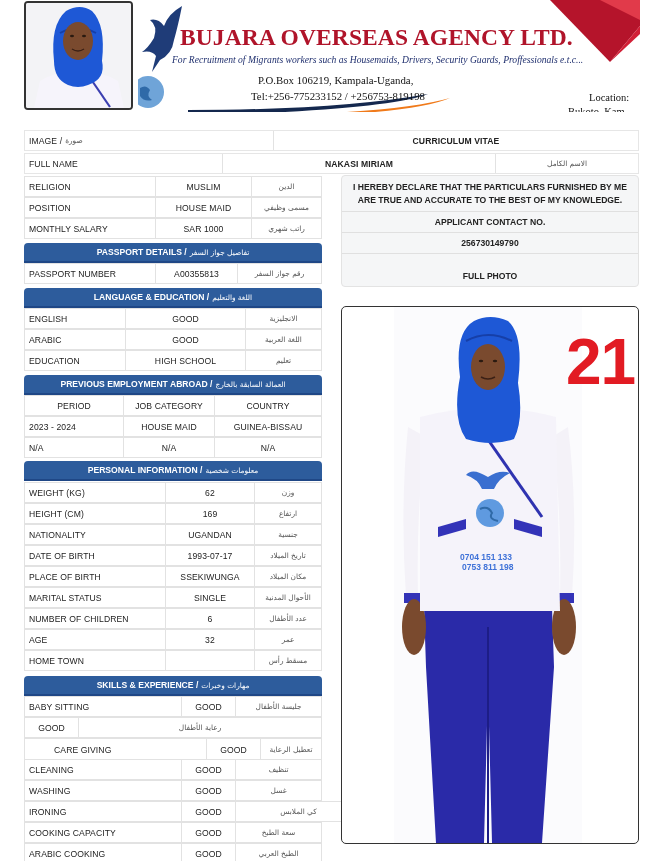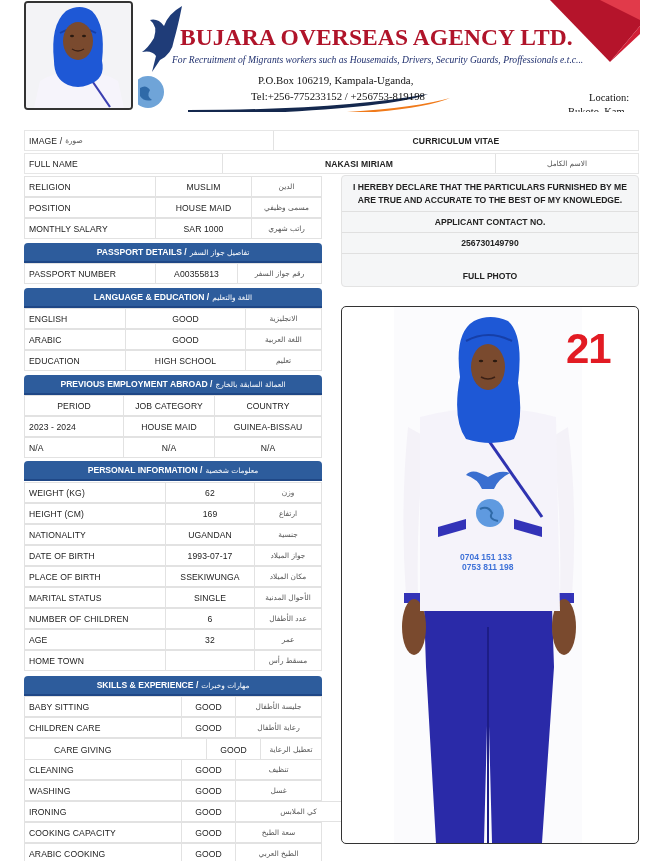--- a/index.html
+++ b/index.html
@@ -35,21 +35,21 @@
   
   .band { position: absolute; background: #2d5c9c; color: #fff; font-weight: bold; font-size: 8.6px; display: flex; align-items: center; justify-content: center; border-radius: 4px 4px 0 0; border-bottom: 2px solid #1f4786; white-space: nowrap; }
   .band .ar-inline { font-family: "DejaVu Sans", sans-serif; font-weight: normal; font-size: 7.4px; margin-left: 3px; }
 
   
   .decl { position: absolute; left: 341px; top: 175px; width: 298px; background: #f5f6f7; border: 1px solid #e3e3e3; border-radius: 4px; }
   .decl-row { display: flex; align-items: center; justify-content: center; text-align: center; font-weight: bold; font-size: 8.6px; border-bottom: 1px solid #e0e0e0; padding: 0 4px; }
   .decl-row:last-child { border-bottom: none; }
 
   .photo-box { position: absolute; left: 341px; top: 306px; width: 298px; height: 538px; border: 1.5px solid #333; border-radius: 5px; background: #fff; overflow: hidden; }
-  .photo-number { position: absolute; left: 224px; top: 18px; color: #e21b23; font-weight: bold; font-size: 42px; font-family: "Liberation Sans", sans-serif; letter-spacing: -1px; }
+  .photo-number { position: absolute; left: 224px; top: 18px; color: #e21b23; font-weight: bold; font-size: 64px; font-family: "Liberation Sans", sans-serif; letter-spacing: -1px; }
 </style>
 </head>
 <body>
 
 <div class="header">
   <div class="avatar-frame">
     <svg width="105" height="105" viewBox="0 0 105 105">
       <rect width="105" height="105" fill="#f3f3f6"></rect>
 
       <path d="M8 105 L14 78 Q30 68 52 68 Q76 68 92 78 L98 105 Z" fill="#f6f4fb"></path>
@@ -186,21 +186,21 @@
   <div class="cell ar" style="flex:1;">ارتفاع</div>
 </div>
 <div class="row" style="left:24px; top:524px; width:298px; height:21px;">
   <div class="cell" style="width:141px;">NATIONALITY</div>
   <div class="cell c" style="width:89px;">UGANDAN</div>
   <div class="cell ar" style="flex:1;">جنسية</div>
 </div>
 <div class="row" style="left:24px; top:545px; width:298px; height:21px;">
   <div class="cell" style="width:141px;">DATE OF BIRTH</div>
   <div class="cell c" style="width:89px;">1993-07-17</div>
-  <div class="cell ar" style="flex:1;">جواز الميلاد</div>
+  <div class="cell ar" style="flex:1;">تاريخ الميلاد</div>
 </div>
 <div class="row" style="left:24px; top:566px; width:298px; height:21px;">
   <div class="cell" style="width:141px;">PLACE OF BIRTH</div>
   <div class="cell c" style="width:89px;">SSEKIWUNGA</div>
   <div class="cell ar" style="flex:1;">مكان الميلاد</div>
 </div>
 <div class="row" style="left:24px; top:587px; width:298px; height:21px;">
   <div class="cell" style="width:141px;">MARITAL STATUS</div>
   <div class="cell c" style="width:89px;">SINGLE</div>
   <div class="cell ar" style="flex:1;text-align:right;">الأحوال المدنية</div>
@@ -224,21 +224,20 @@
 <div class="band" style="left:24px; top:676px; width:298px; height:20px;">
   <span>SKILLS &amp; EXPERIENCE /</span>
   <span class="ar-inline">مهارات وخبرات</span>
 </div>
 <div class="row" style="left:24px; top:696px; width:298px; height:21px;">
   <div class="cell" style="width:157px;">BABY SITTING</div>
   <div class="cell c" style="width:54px;">GOOD</div>
   <div class="cell ar" style="flex:1;">جليسة الأطفال</div>
 </div>
 <div class="row" style="left:24px; top:717px; width:298px; height:21px;">
-  <div class="cell" style="width:157px;">CHILDREN CARE</div>
   <div class="cell c" style="width:54px;">GOOD</div>
   <div class="cell ar" style="flex:1;">رعاية الأطفال</div>
 </div>
 <div class="row" style="left:24px; top:738px; width:298px; height:23px;padding-left:25px;">
   <div class="cell" style="width:157px;">CARE GIVING</div>
   <div class="cell c" style="width:54px;">GOOD</div>
   <div class="cell ar" style="flex:1;">تعطيل الرعاية</div>
 </div>
 <div class="row" style="left:24px; top:759px; width:298px; height:21px;">
   <div class="cell" style="width:157px;">CLEANING</div>

